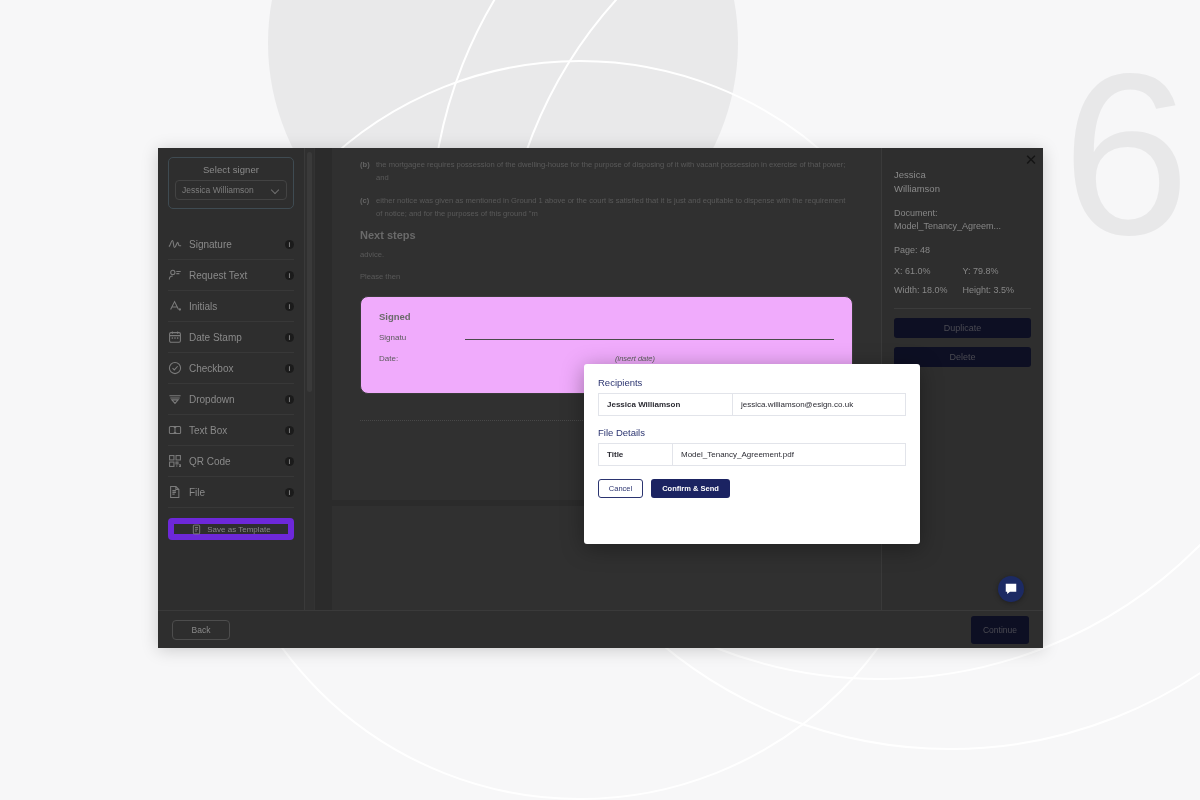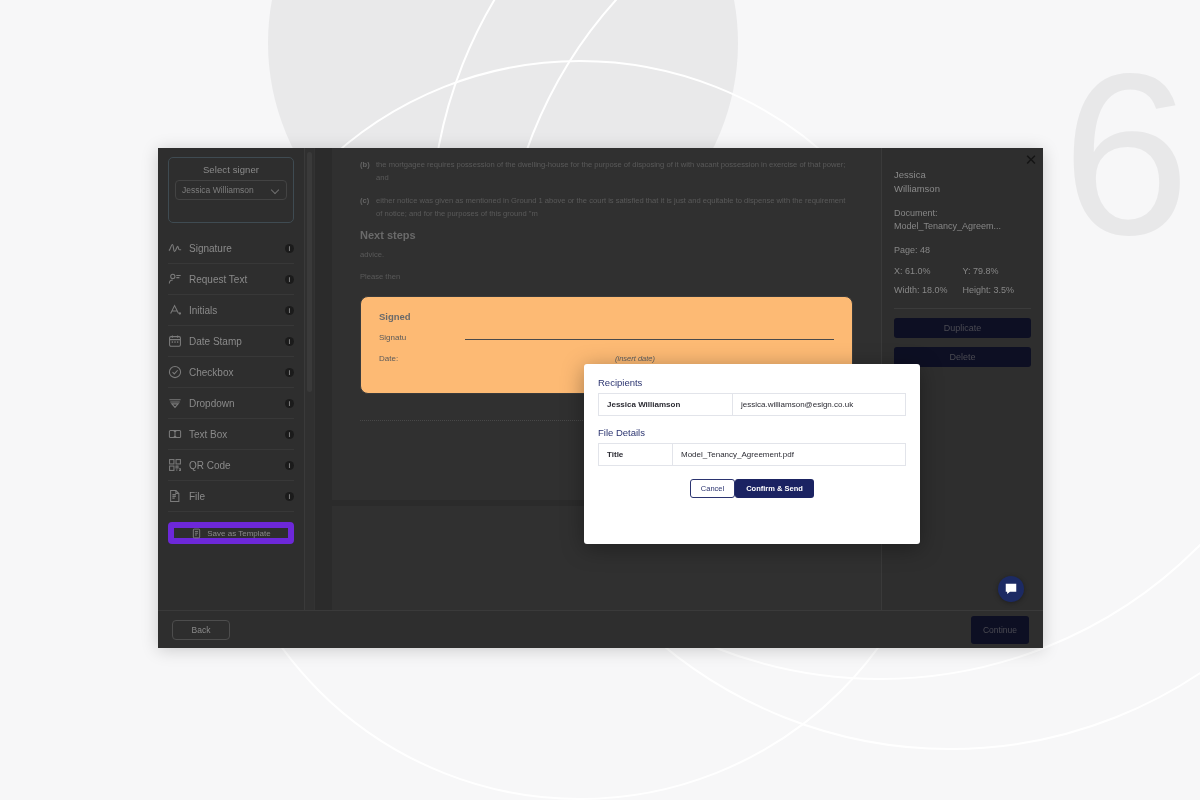--- a/index.html
+++ b/index.html
@@ -50,22 +50,22 @@
   #tool-sidebar {
     width: 147px; flex: 0 0 147px;
     background: #2e2e2e;
     border-right: 1px solid #3a3a3a;
     padding: 9px 10px 0 10px;
     position: relative;
   }
   .signer-box {
     border: 1px solid #3f4b52;
     border-radius: 5px;
-    padding: 6px 6px 22px 6px;
-    margin-bottom: 10px;
+    padding: 6px 6px 8px 6px;
+    margin-bottom: 20px;
   }
   .signer-label {
     font-size: 9.5px; color: #8b8b8b; text-align: center;
     margin-bottom: 5px; letter-spacing: .1px;
   }
   .signer-select {
     height: 20px;
     border: 1px solid #434343; border-radius: 4px;
     display: flex; align-items: center;
     padding: 0 6px;
@@ -144,21 +144,21 @@
 
   .doc-h {
     font-size: 11px; font-weight: bold; color: #6a6a6a;
     margin: 9px 0 7px 0;
   }
   .doc-p { font-size: 7.6px; line-height: 1.75; color: #5a5a5a; margin-bottom: 9px; }
 
   .sign-card {
     margin-top: 12px;
     border: 1px solid #3a3a3a; border-radius: 8px;
-    background: #fdba74;
+    background: #f0abfc;
     padding: 14px 18px 18px 18px;
     position: relative;
   }
   .sign-card-title { font-size: 9.5px; font-weight: bold; color: #6a6a6a; margin-bottom: 11px; }
   .sign-row { display: flex; align-items: flex-end; font-size: 8px; color: #5a5a5a; margin-bottom: 12px; }
   .sign-row .lbl { flex: 0 0 86px; }
   .sign-row .rule { flex: 1 1 auto; border-bottom: 1px solid #4a4a4a; height: 1px; margin-bottom: 2px;}
   .sign-row .ital { font-style: italic; font-size: 7.5px; color: #5e5e5e; margin-left: 150px;}
 
   .dotted-sep {
@@ -255,21 +255,21 @@
   }
   .modal-table td {
     border: 1px solid #e2e4ea;
     padding: 6px 8px;
     font-size: 8px;
     color: #2b2b33;
   }
   .modal-table td.k { font-weight: bold; width: 134px; }
   .modal-table td.k2 { font-weight: bold; width: 74px; }
   .modal-actions {
-    display: flex; justify-content: center; 
+    display: flex; justify-content: flex-start; gap: 8px;
     margin-top: 13px;
   }
   #cancel-btn {
     width: 45px; height: 19px;
     border: 1px solid #2b3470; border-radius: 3px;
     background: #fff; color: #2b3470;
     font-size: 7.5px;
     display: flex; align-items: center; justify-content: center;
     cursor: pointer;
   }

